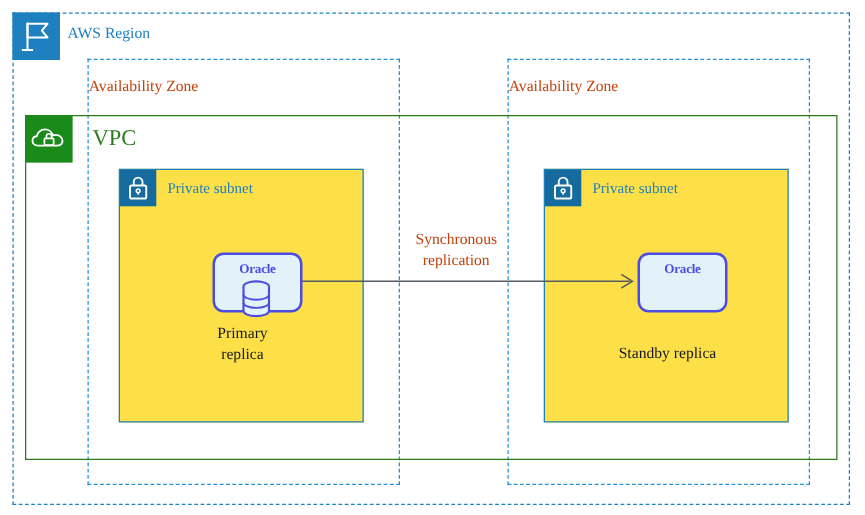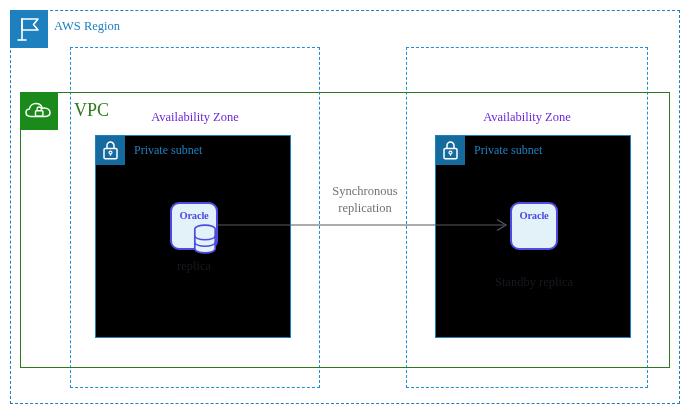--- a/index.html
+++ b/index.html
@@ -60,25 +60,23 @@
     border: 1.6px dashed #1f90d8;
     box-sizing: border-box;
   }
   .az-left  { left: 70px;  width: 250px; }
   .az-right { left: 406px; width: 242px; }
   .az-label {
     position: absolute;
     top: 14px;
     left: 0;
     width: 100%;
-    text-align: center;
-    font-size: 12.5px;
-    color: #6d28d9;
-    white-space: nowrap;
-    margin-top: 48px;
+    font-size: 12.5px;
+    color: #c2410c;
+    white-space: nowrap;
   }
 
   
   .vpc {
     position: absolute;
     left: 20px;
     top: 92px;
     width: 650px;
     height: 276px;
     border: 1.4px solid #2d7a1e;
@@ -102,21 +100,21 @@
     font-size: 18px;
     color: #2d7a1e;
     white-space: nowrap;
   }
 
   
   .subnet {
     position: absolute;
     top: 135px;
     height: 203px;
-    background: #000000;
+    background: #fde047;
     border: 1.3px solid #1f80c0;
     box-sizing: border-box;
   }
   .subnet-left  { left: 95px;  width: 196px; }
   .subnet-right { left: 435px; width: 196px; }
   .subnet-icon {
     position: absolute;
     left: 0;
     top: 0;
     width: 29px;
@@ -129,21 +127,21 @@
     left: 38px;
     top: 7px;
     font-size: 12px;
     color: #1f80c0;
     white-space: nowrap;
   }
 
   
   .oracle-node {
     position: absolute;
-    width: 48px;
+    width: 72px;
     height: 48px;
     border: 2.2px solid #4c4ce0;
     border-radius: 9px;
     box-sizing: border-box;
     background: #e3f1f9;
     padding-left: 24px;
   }
   .oracle-left  { left: 170px; top: 202px; }
   .oracle-right { left: 510px; top: 202px; }
   .oracle-text {
@@ -184,21 +182,21 @@
     height: 14px;
     overflow: visible;
   }
   .repl-label {
     position: absolute;
     left: 300px;
     top: 183px;
     width: 130px;
     text-align: center;
     font-size: 12.5px;
-    color: #737373;
+    color: #c2410c;
     line-height: 17px;
   }
 </style>
 </head>
 <body>
 
 <div class="canvas">
 
   <div class="aws-region"></div>
 
@@ -270,20 +268,21 @@
   <div class="oracle-node oracle-left">
     <div class="oracle-text">Oracle</div>
     <svg class="oracle-db-cyl" viewBox="0 0 26 30">
       <ellipse cx="13" cy="5.2" rx="10.2" ry="4.1" fill="#e3f1f9" stroke="#4c4ce0" stroke-width="1.7"></ellipse>
       <path d="M2.8 5.2 V24.8 a10.2 4.1 0 0 0 20.4 0 V5.2" fill="#e3f1f9" stroke="#4c4ce0" stroke-width="1.7"></path>
       <path d="M2.8 11.7 a10.2 4.1 0 0 0 20.4 0" fill="none" stroke="#4c4ce0" stroke-width="1.5"></path>
       <path d="M2.8 18.2 a10.2 4.1 0 0 0 20.4 0" fill="none" stroke="#4c4ce0" stroke-width="1.5"></path>
     </svg>
   </div>
   <div class="node-caption caption-left">
+    <div>Primary</div>
     <div>replica</div>
   </div>
 
   <div class="oracle-node oracle-right">
     <div class="oracle-text">Oracle</div>
   </div>
   <div class="node-caption caption-right">
     <div>Standby replica</div>
   </div>
 

